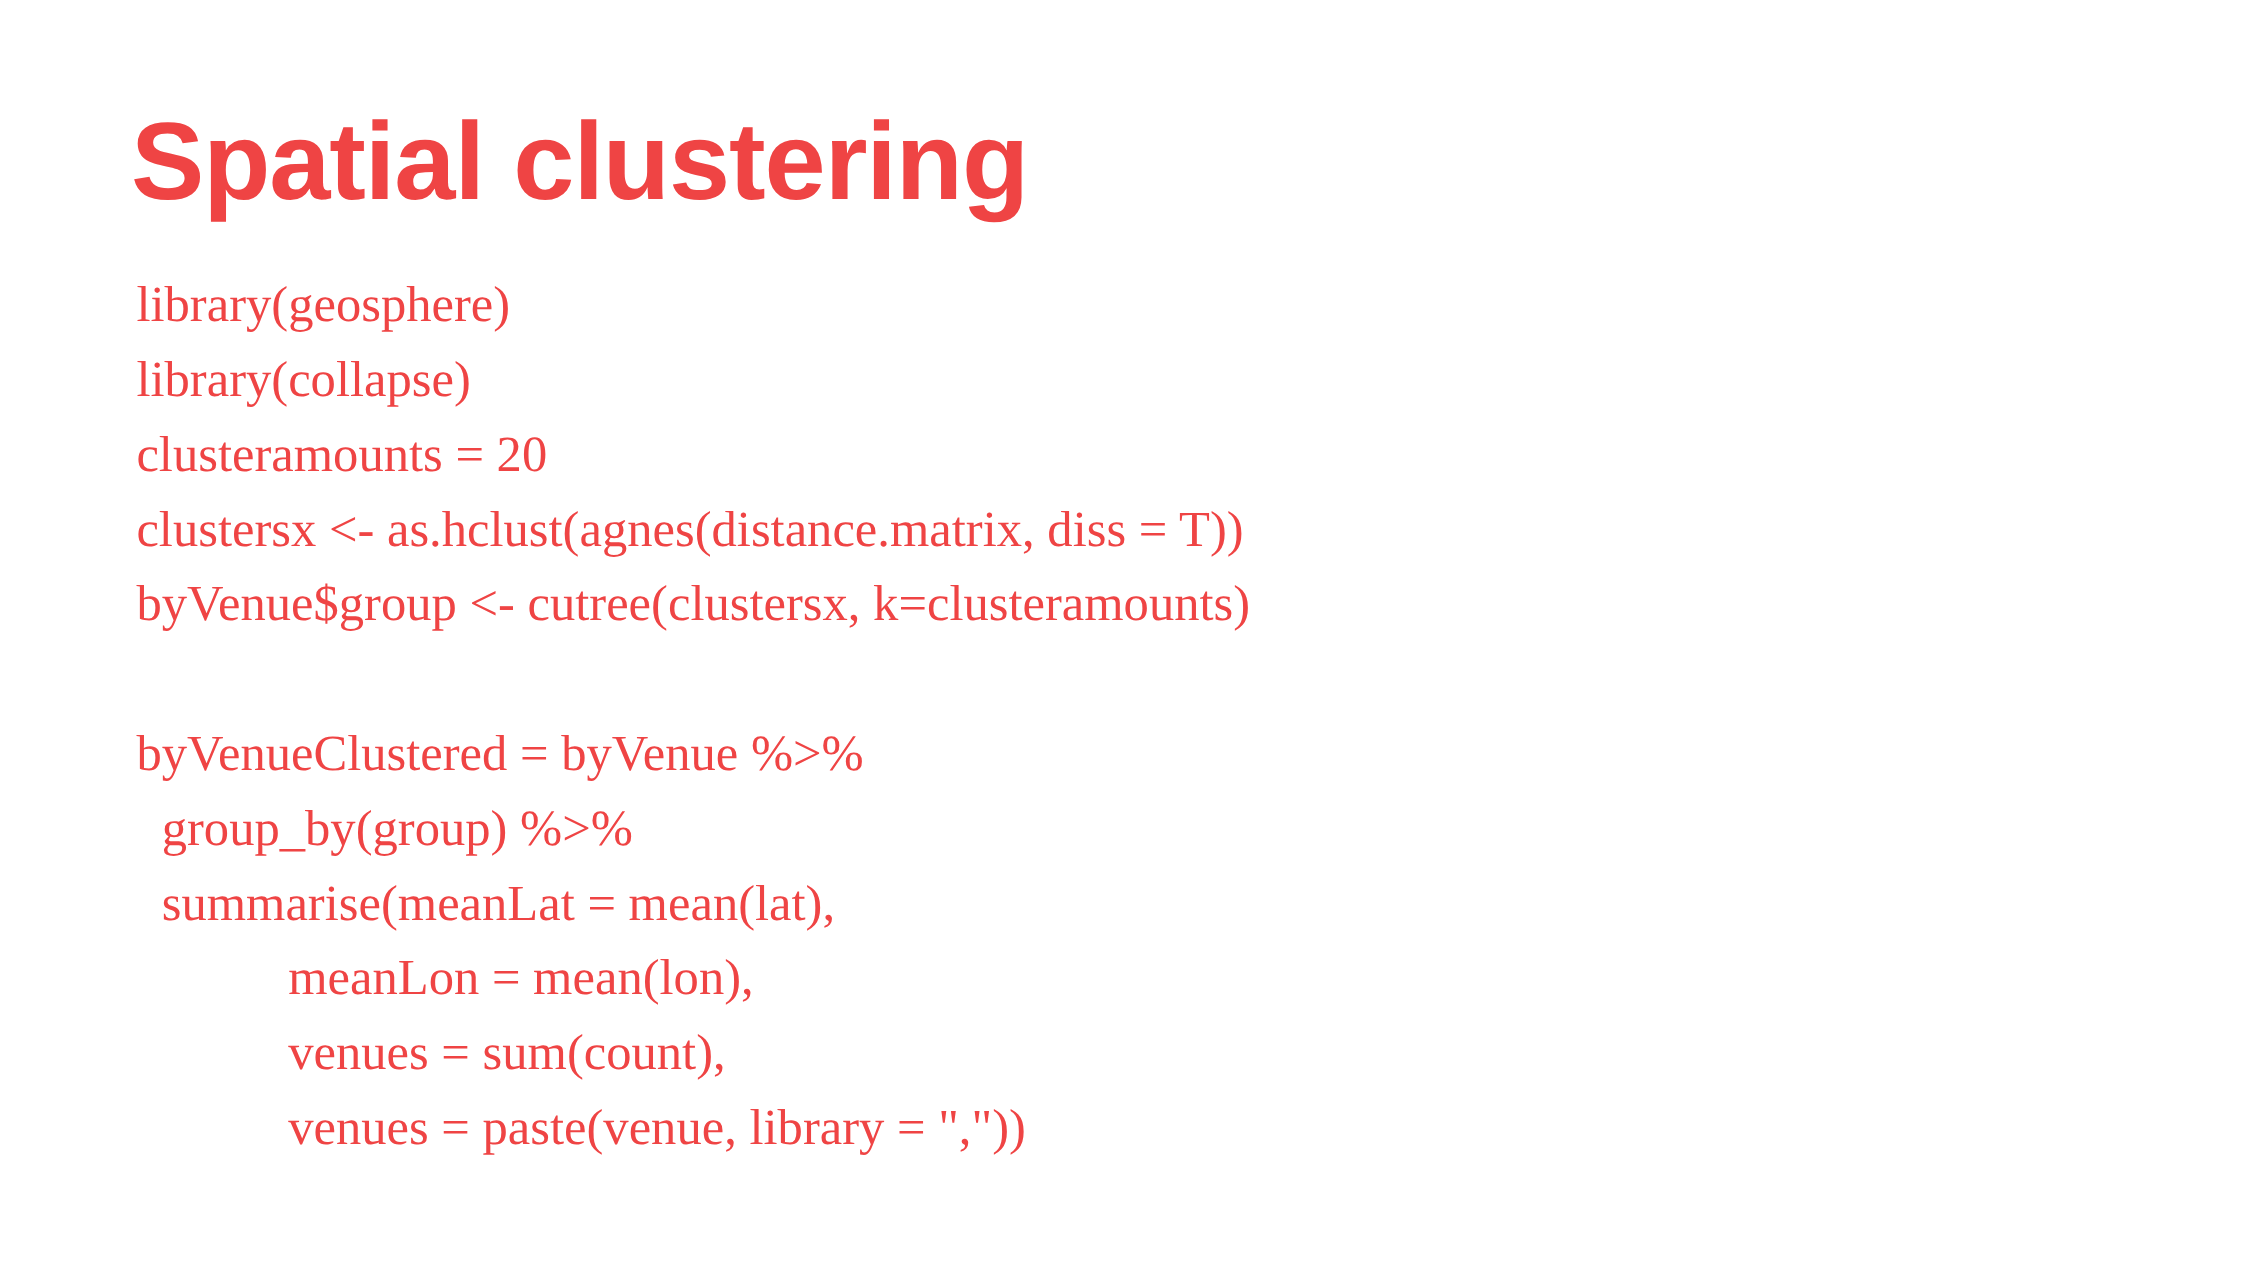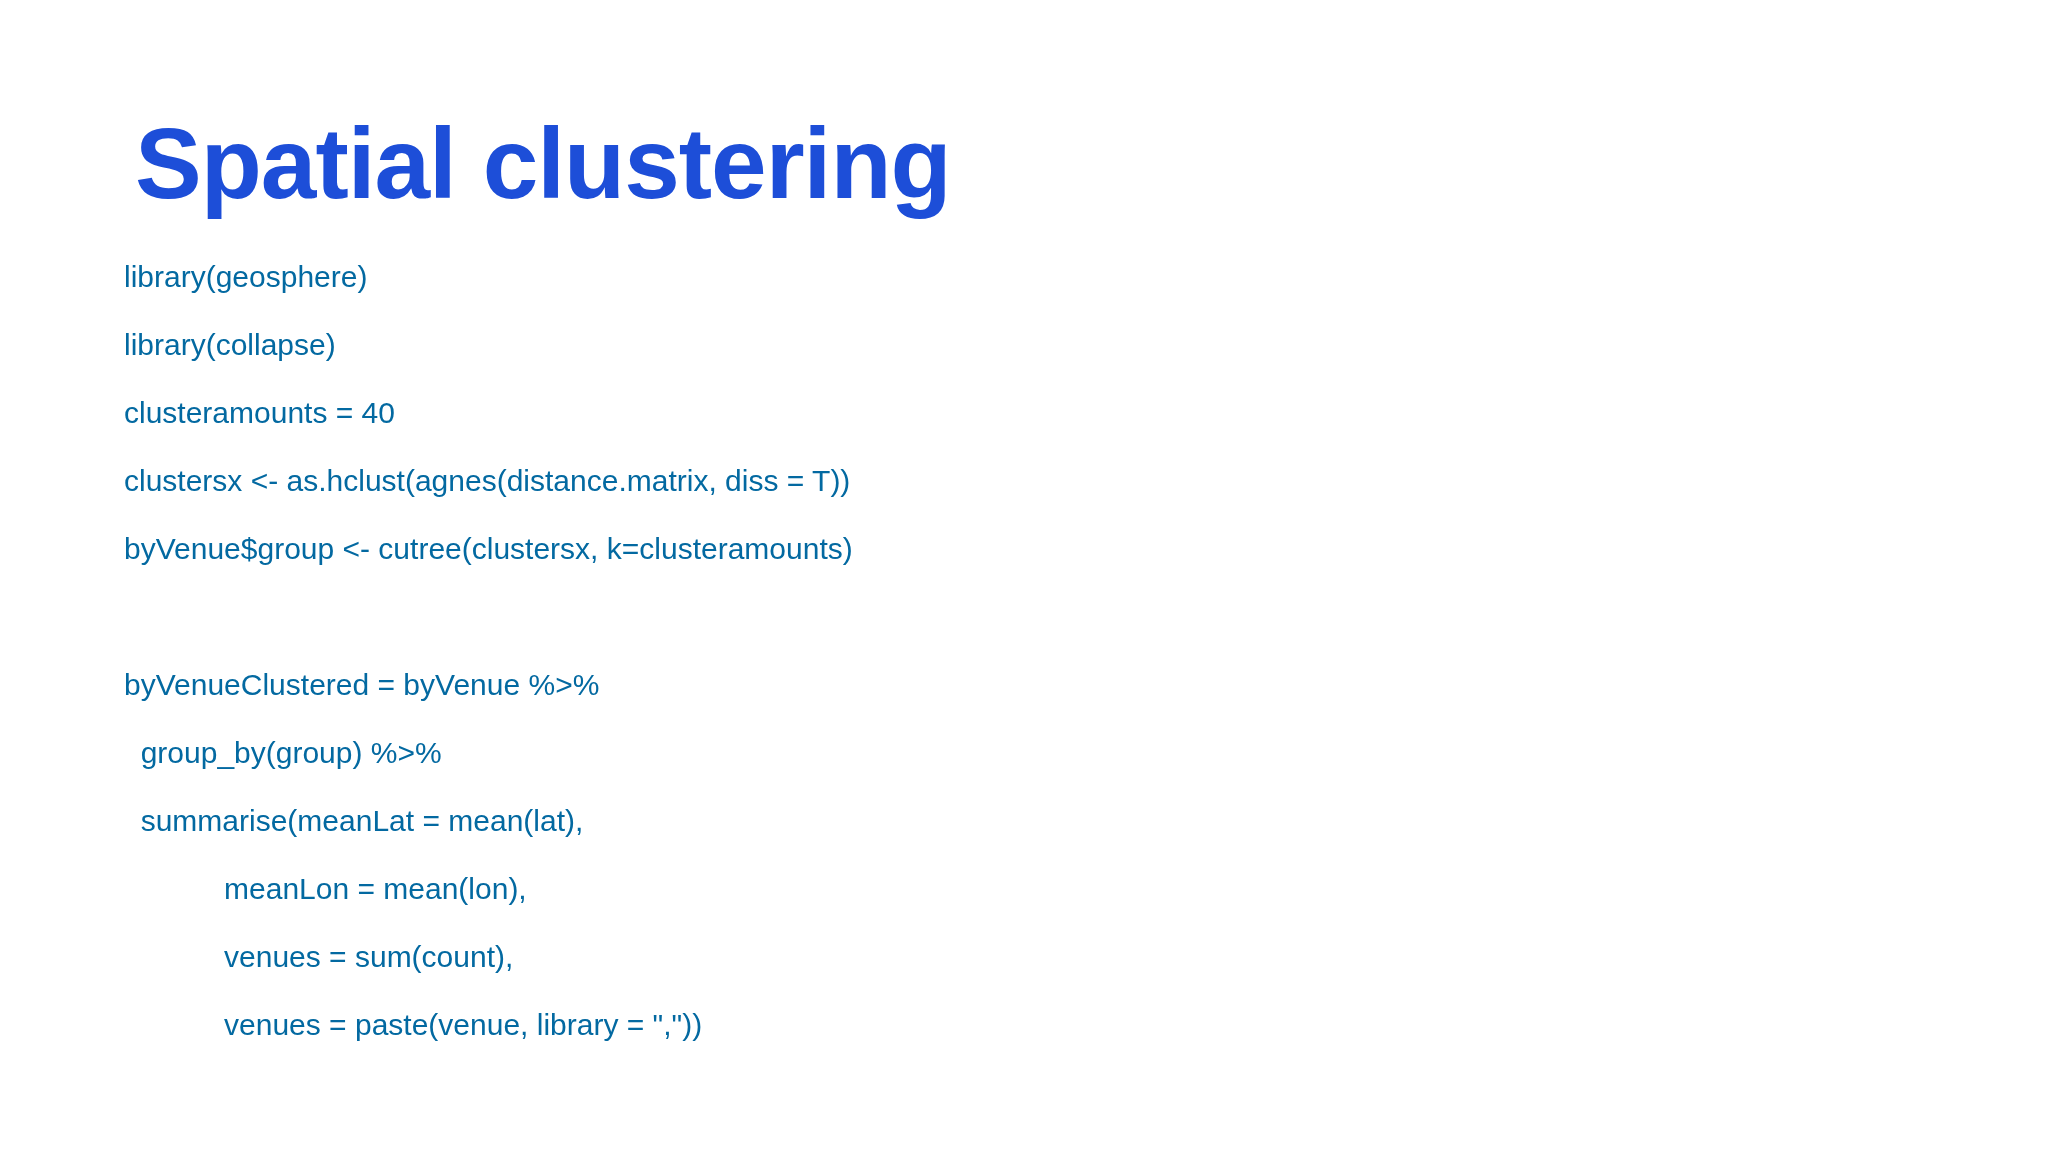--- a/index.html
+++ b/index.html
@@ -18,53 +18,53 @@
     left: 0;
     top: 0;
     width: 2048px;
     height: 1152px;
     background: #ffffff;
   }
   .slide-title {
     position: absolute;
     left: 119px;
     top: 97px;
-    margin: 16px;
+    margin: 0;
     font-family: "Liberation Sans", sans-serif;
     font-weight: bold;
     font-size: 100px;
     line-height: 100px;
     letter-spacing: -1px;
-    color: #1d4ed8;
+    color: #ef4444;
     white-space: nowrap;
   }
   .code-block {
     position: absolute;
     left: 124px;
     top: 243px;
-    font-family: Liberation Sans, sans-serif;
-    font-size: 30px;
+    font-family: Liberation Serif, serif;
+    font-size: 46px;
     line-height: 68px;
-    color: #0369a1;
+    color: #ef4444;
   }
   .code-line {
     white-space: pre;
     min-height: 68px;
   }
 </style>
 </head>
 <body>
 
 <div class="slide">
   <h1 class="slide-title">Spatial clustering</h1>
 
   <div class="code-block">
     <div class="code-line">library(geosphere)</div>
     <div class="code-line">library(collapse)</div>
-    <div class="code-line">clusteramounts = 40</div>
+    <div class="code-line">clusteramounts = 20</div>
     <div class="code-line">clustersx &lt;- as.hclust(agnes(distance.matrix, diss = T))</div>
     <div class="code-line">byVenue$group &lt;- cutree(clustersx, k=clusteramounts)</div>
     <div class="code-line"></div>
     <div class="code-line">byVenueClustered = byVenue %&gt;%</div>
     <div class="code-line">  group_by(group) %&gt;%</div>
     <div class="code-line">  summarise(meanLat = mean(lat),</div>
     <div class="code-line">            meanLon = mean(lon),</div>
     <div class="code-line">            venues = sum(count),</div>
     <div class="code-line">            venues = paste(venue, library = ","))</div>
   </div>

